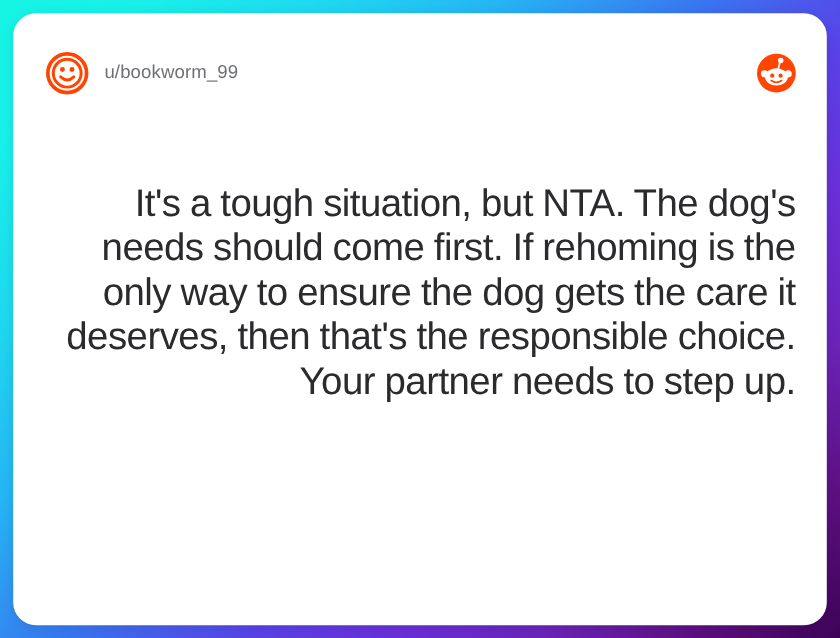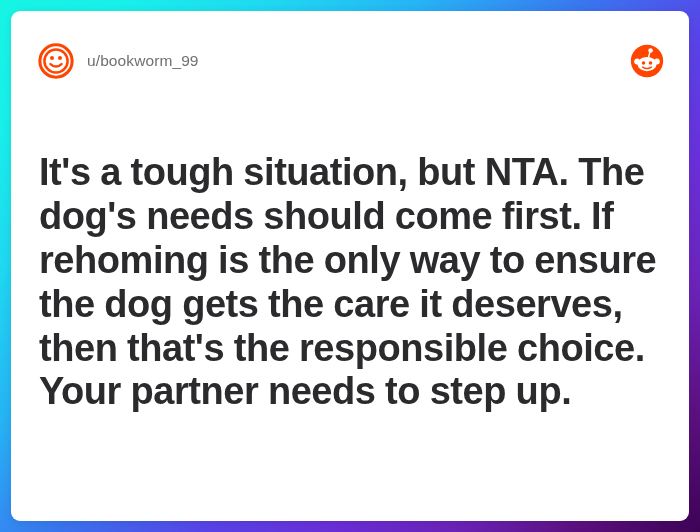--- a/index.html
+++ b/index.html
@@ -26,23 +26,24 @@
         #5c1080 90%,
         #3d0356 100%);
   }
 
   
   #card {
     position:absolute;
     left:11px; top:11px;
     width:678px; height:510px;
     background:#ffffff;
-    border-radius:9px;
+    border-radius:19px;
     box-shadow:0 2px 10px rgba(0,0,0,.10);
     overflow:hidden;
+    text-align:right;
   }
 
   
   .card-header {
     position:absolute;
     left:0; top:0; right:0;
     height:84px;
   }
 
   .author-block {
@@ -72,25 +73,25 @@
     right:25px; top:33px;
     width:34px; height:34px;
     display:block;
   }
 
   
   .comment-body {
     position:absolute;
     left:28px; top:140px;
     width:624px;
-    font-size:38px;
+    font-size:32px;
     line-height:1.155;
     color:#2b2b2e;
     letter-spacing:-0.45px;
-    font-weight:700;
+    font-weight:400;
     word-spacing:-0.5px;
   }
 </style>
 </head>
 <body>
 
 <div id="stage">
 
   <div id="card">
 

